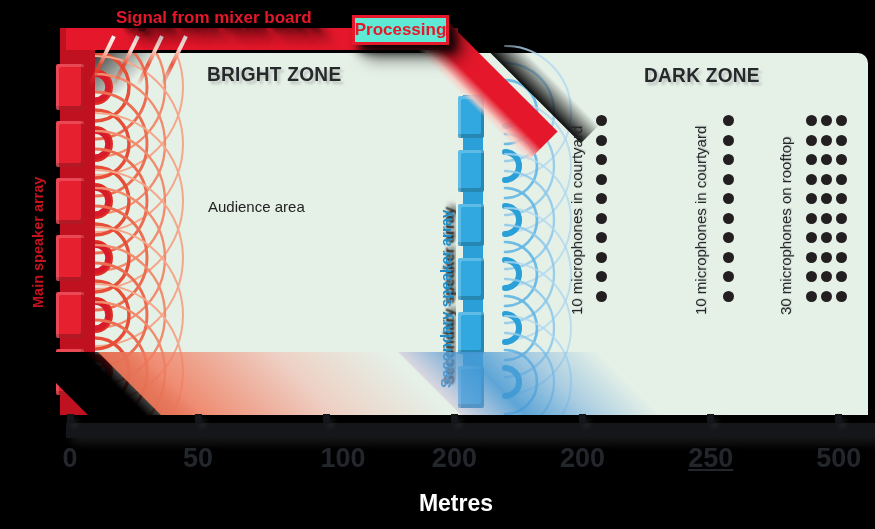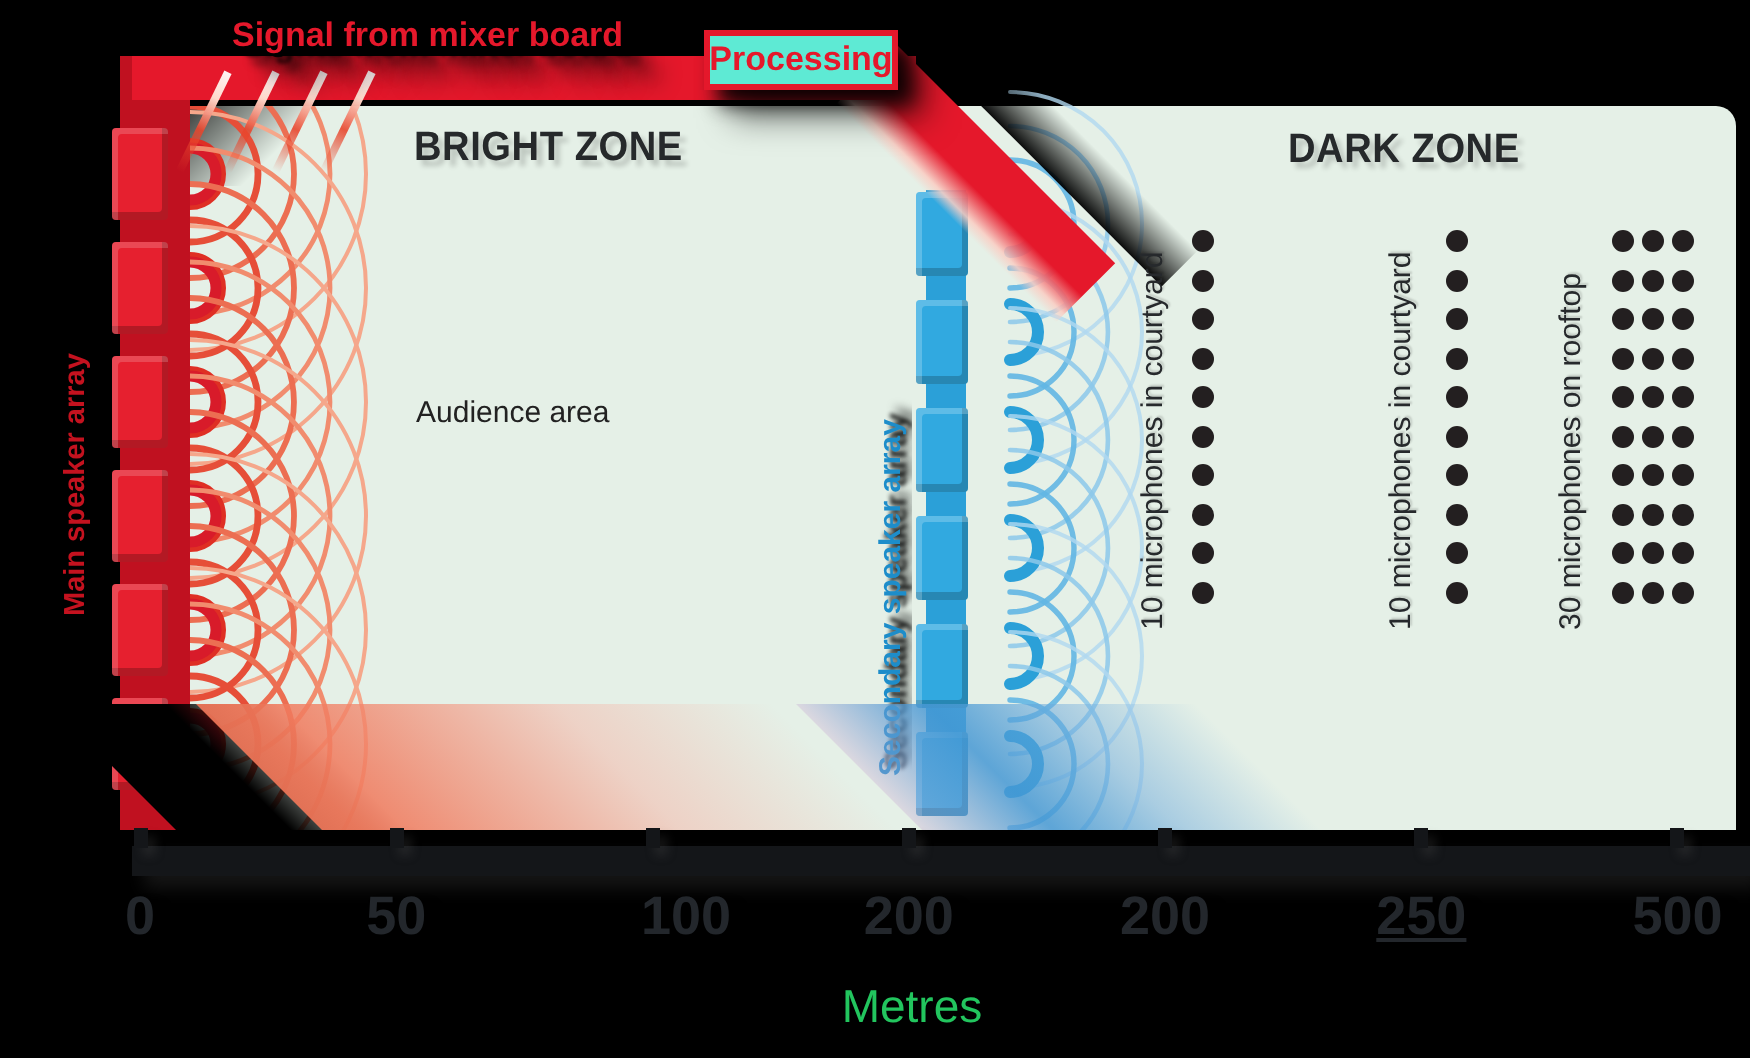--- a/index.html
+++ b/index.html
@@ -66,21 +66,21 @@
     background:linear-gradient(to right,rgba(240,118,88,.92) 6%,rgba(248,173,158,.45) 60%,rgba(248,173,158,0) 96%);}
   #wedge-blue{left:398px;width:235px;
     background:linear-gradient(to right,rgba(200,170,210,.35),rgba(70,152,212,.85) 28%,rgba(110,170,220,.5) 55%,rgba(140,160,210,0) 85%);}
 
   
   #axis-bar{left:66px;top:423px;width:809px;height:15px;background:#141619;
     box-shadow:6px 6px 9px rgba(80,80,80,.28);}
   .axis-tick{position:absolute;top:414px;width:7px;height:10px;background:#141619;box-shadow:4px 4px 5px rgba(80,80,80,.25);}
   .axis-tick-label{position:absolute;top:443px;width:70px;text-align:center;font-size:27px;font-weight:bold;
     color:#23272c;text-shadow:5px 5px 6px rgba(0,0,0,1),1px 1px 0 #000;}
-  #axis-unit{left:391px;top:490px;width:130px;text-align:center;font-size:23px;font-weight:normal;color:#22c55e;
+  #axis-unit{left:391px;top:490px;width:130px;text-align:center;font-size:23px;font-weight:bold;color:#ffffff;
     text-shadow:5px 5px 6px rgba(0,0,0,1);}
 </style>
 </head>
 <body>
 
 <div id="stage">
 
   <div class="abs" id="panel"></div>
   <div class="abs" id="panel-corner-shadow"></div>
 

